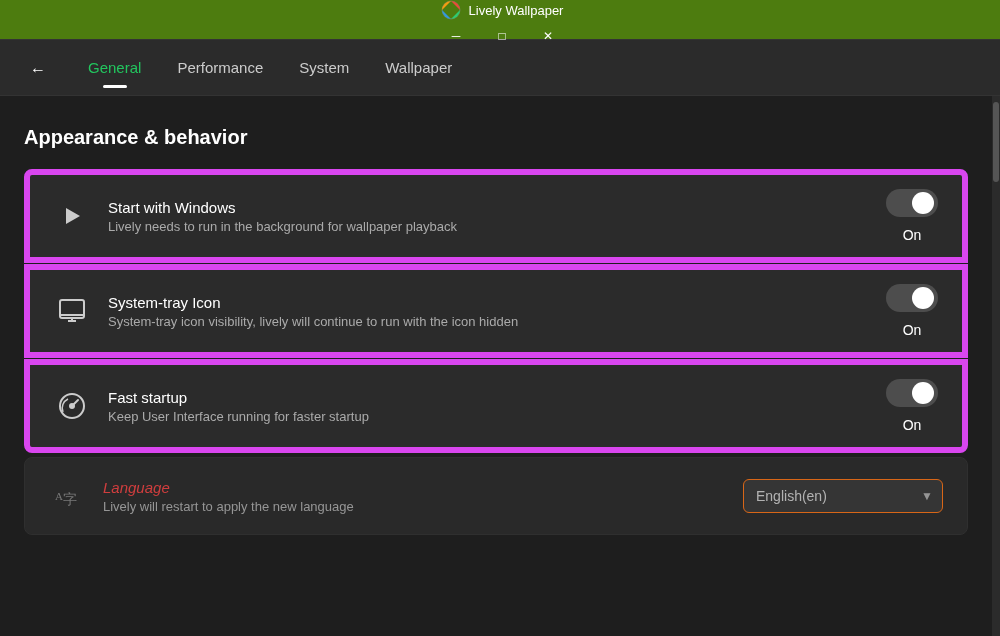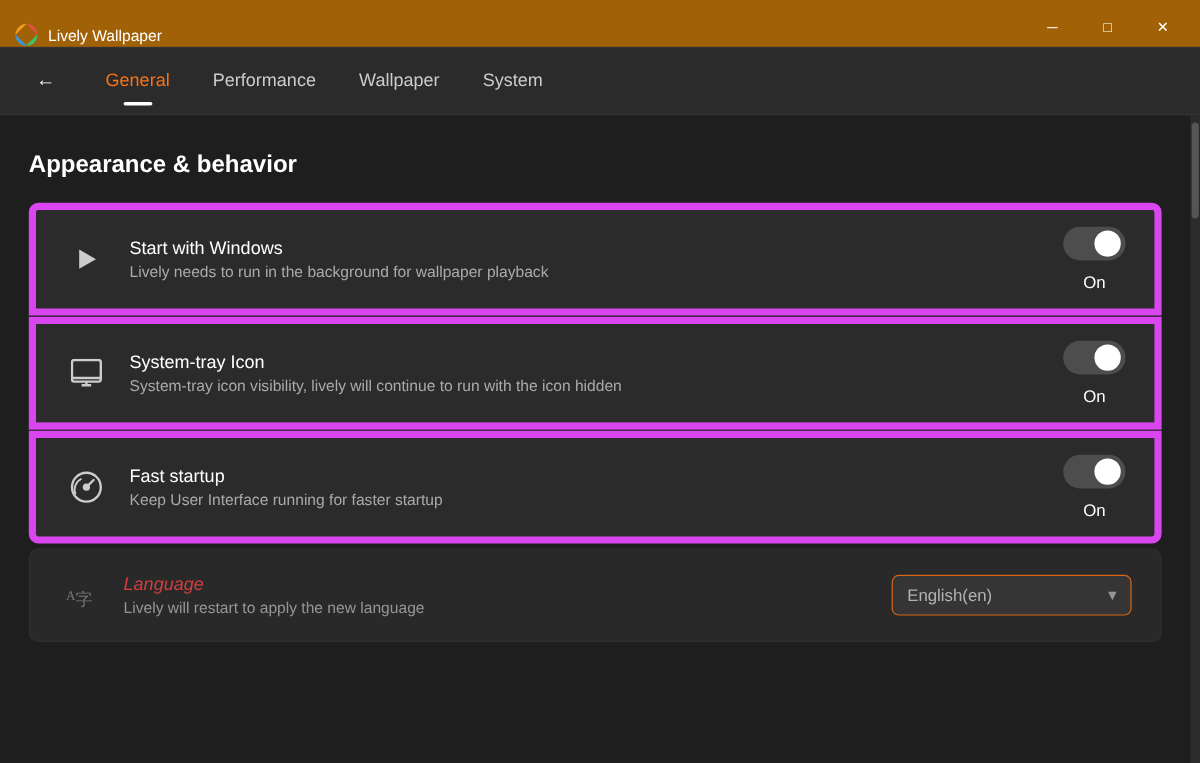--- a/index.html
+++ b/index.html
@@ -9,26 +9,27 @@
       height: 636px;
       background: #1e1e1e;
       font-family: 'Segoe UI', sans-serif;
       color: #ffffff;
       overflow: hidden;
     }
 
     
     .title-bar {
       display: flex;
-      align-items: flex-end;
+      align-items: center;
       justify-content: space-between;
-      background: #a16207;
+      background: #4d7c0f;
       height: 40px;
       padding: 0 8px 0 12px;
       border-bottom: 1px solid #333;
+      flex-direction: column;
     }
 
     .title-bar-left {
       display: flex;
       align-items: center;
       gap: 8px;
     }
 
     .app-icon {
       width: 20px;
@@ -94,21 +95,21 @@
       background: transparent;
       border: none;
       color: #cccccc;
       cursor: pointer;
       font-size: 15px;
       border-radius: 4px;
       position: relative;
     }
 
     .nav-tab.active {
-      color: #f97316;
+      color: #22c55e;
       font-weight: 500;
     }
 
     .nav-tab.active::after {
       content: '';
       position: absolute;
       bottom: -4px;
       left: 50%;
       transform: translateX(-50%);
       width: 24px;
@@ -312,22 +313,22 @@
     <button class="title-btn">□</button>
     <button class="title-btn close">✕</button>
   </div>
 </div>
 
 <div class="nav-bar">
   <button class="back-btn">←</button>
   <nav class="nav-tabs">
     <button class="nav-tab active">General</button>
     <button class="nav-tab">Performance</button>
+    <button class="nav-tab">System</button>
     <button class="nav-tab">Wallpaper</button>
-    <button class="nav-tab">System</button>
   </nav>
 </div>
 
 <div class="content-wrapper">
   <div class="content">
     <h2 class="section-heading">Appearance &amp; behavior</h2>
 
     <div class="settings-card" style="border-radius: 8px 8px 0 0; margin-bottom: 1px;">
       <div class="card-icon">
         <svg width="24" height="24" viewBox="0 0 24 24" xmlns="http://www.w3.org/2000/svg">

